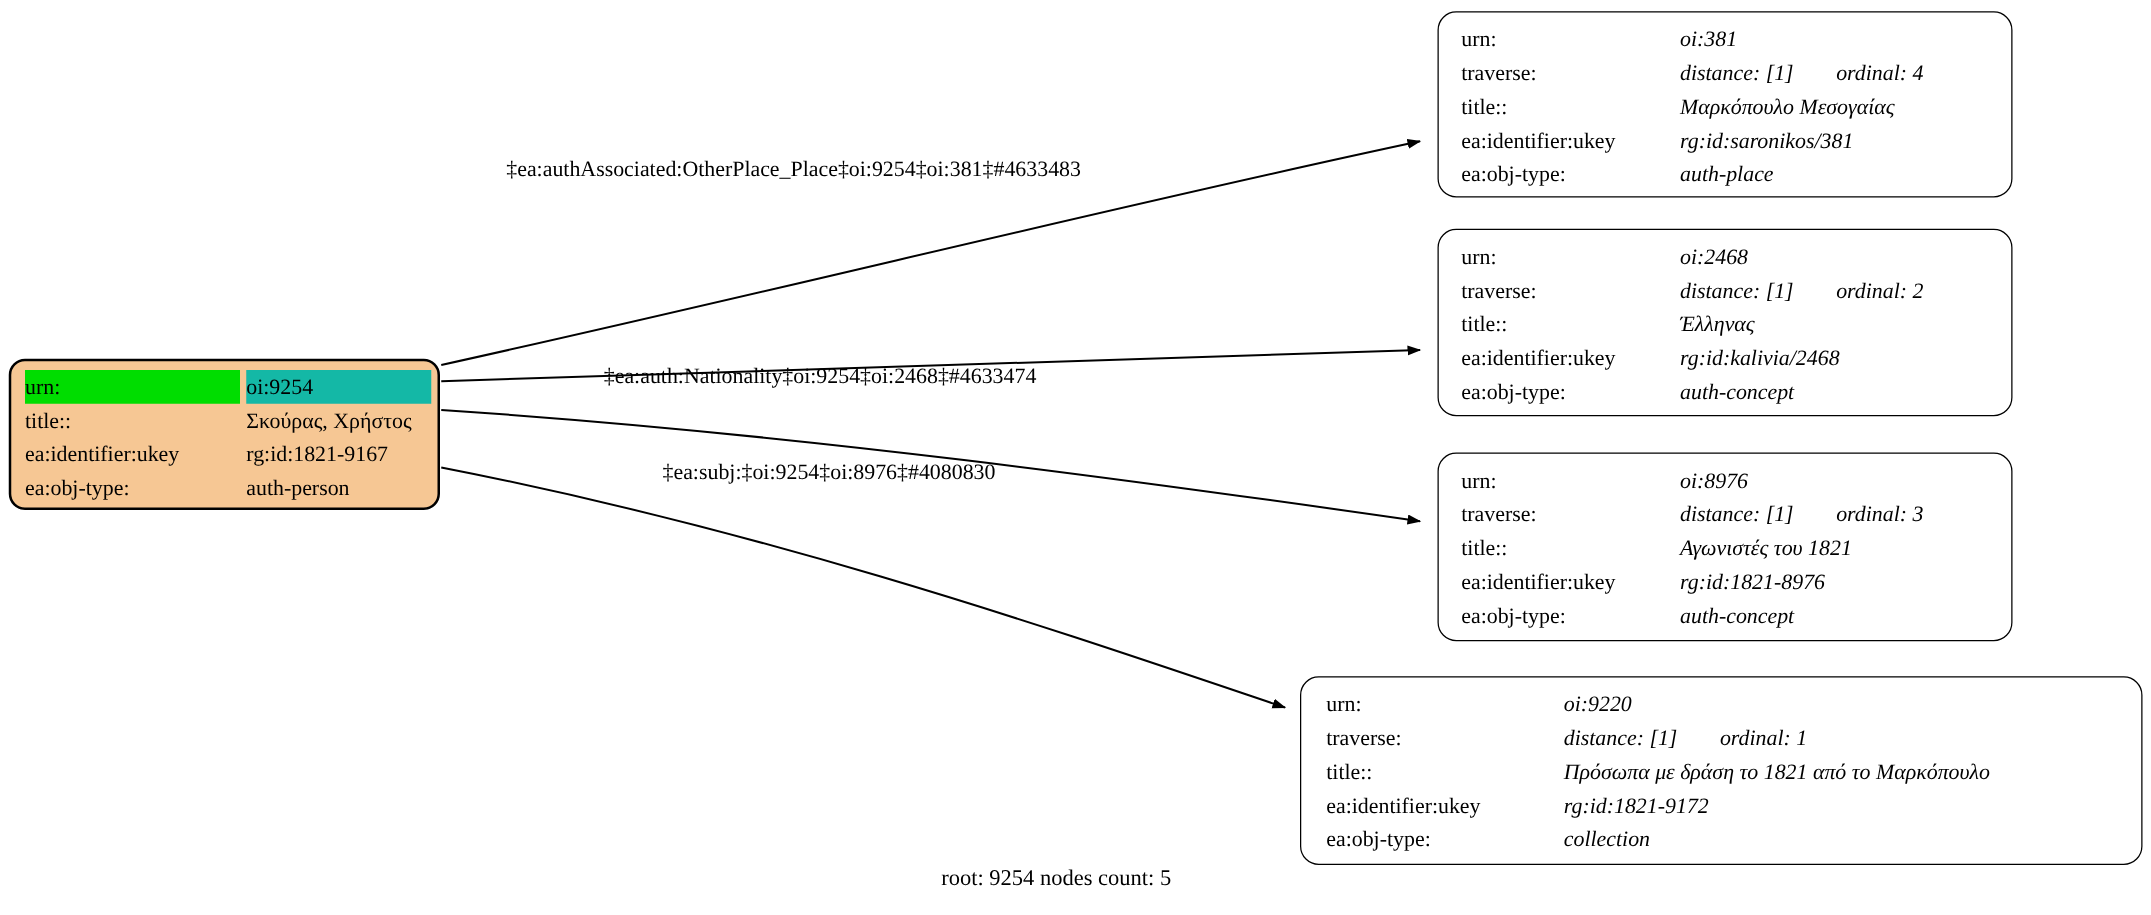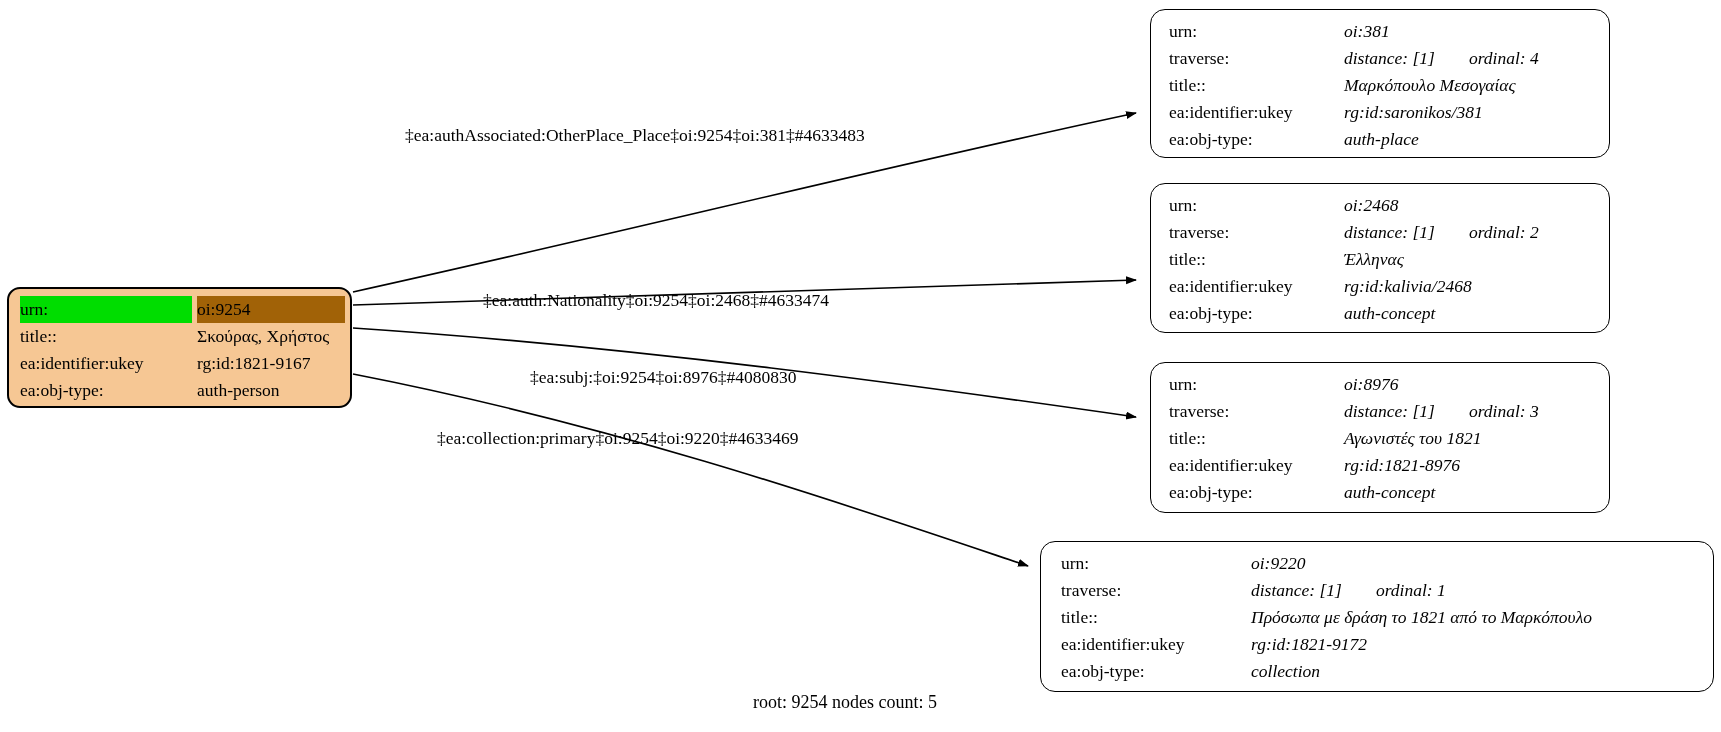--- a/index.html
+++ b/index.html
@@ -79,21 +79,21 @@
     </defs>
     <path d="M 353 292 C 620 233, 900 163, 1136 113" fill="none" stroke="#000" stroke-width="1.6" marker-end="url(#arrow)"></path>
     <path d="M 353 305 C 640 297, 920 287, 1136 280" fill="none" stroke="#000" stroke-width="1.6" marker-end="url(#arrow)"></path>
     <path d="M 353 328 C 640 347, 920 386, 1136 417" fill="none" stroke="#000" stroke-width="1.6" marker-end="url(#arrow)"></path>
     <path d="M 353 374 C 620 426, 850 506, 1028 566" fill="none" stroke="#000" stroke-width="1.6" marker-end="url(#arrow)"></path>
   </svg>
 
   <div class="rootnode" style="background:#f6c794;">
     <div class="row">
       <span class="k" style="background:#00dd00;">urn:</span>
-      <span class="v" style="background:#a16207;">oi:9254</span>
+      <span class="v" style="background:#14b8a6;">oi:9254</span>
     </div>
     <div class="row">
       <span class="k">title::</span>
       <span class="v">Σκούρας, Χρήστος</span>
     </div>
     <div class="row">
       <span class="k">ea:identifier:ukey</span>
       <span class="v">rg:id:1821-9167</span>
     </div>
     <div class="row">
@@ -190,17 +190,16 @@
     </div>
     <div class="row">
       <span class="k">ea:obj-type:</span>
       <span class="v">collection</span>
     </div>
   </div>
 
   <div class="edge-label" style="left:405px; top:101px;">‡ea:authAssociated:OtherPlace_Place‡oi:9254‡oi:381‡#4633483</div>
   <div class="edge-label" style="left:483px; top:266px;">‡ea:auth:Nationality‡oi:9254‡oi:2468‡#4633474</div>
   <div class="edge-label" style="left:530px; top:343px;">‡ea:subj:‡oi:9254‡oi:8976‡#4080830</div>
-  <div class="edge-label" style="left:437px; top:404px;">‡ea:collection:primary‡oi:9254‡oi:9220‡#4633469</div>
 
   <div class="caption">root: 9254 nodes count: 5</div>
 
 </div>
 
 </body></html>

